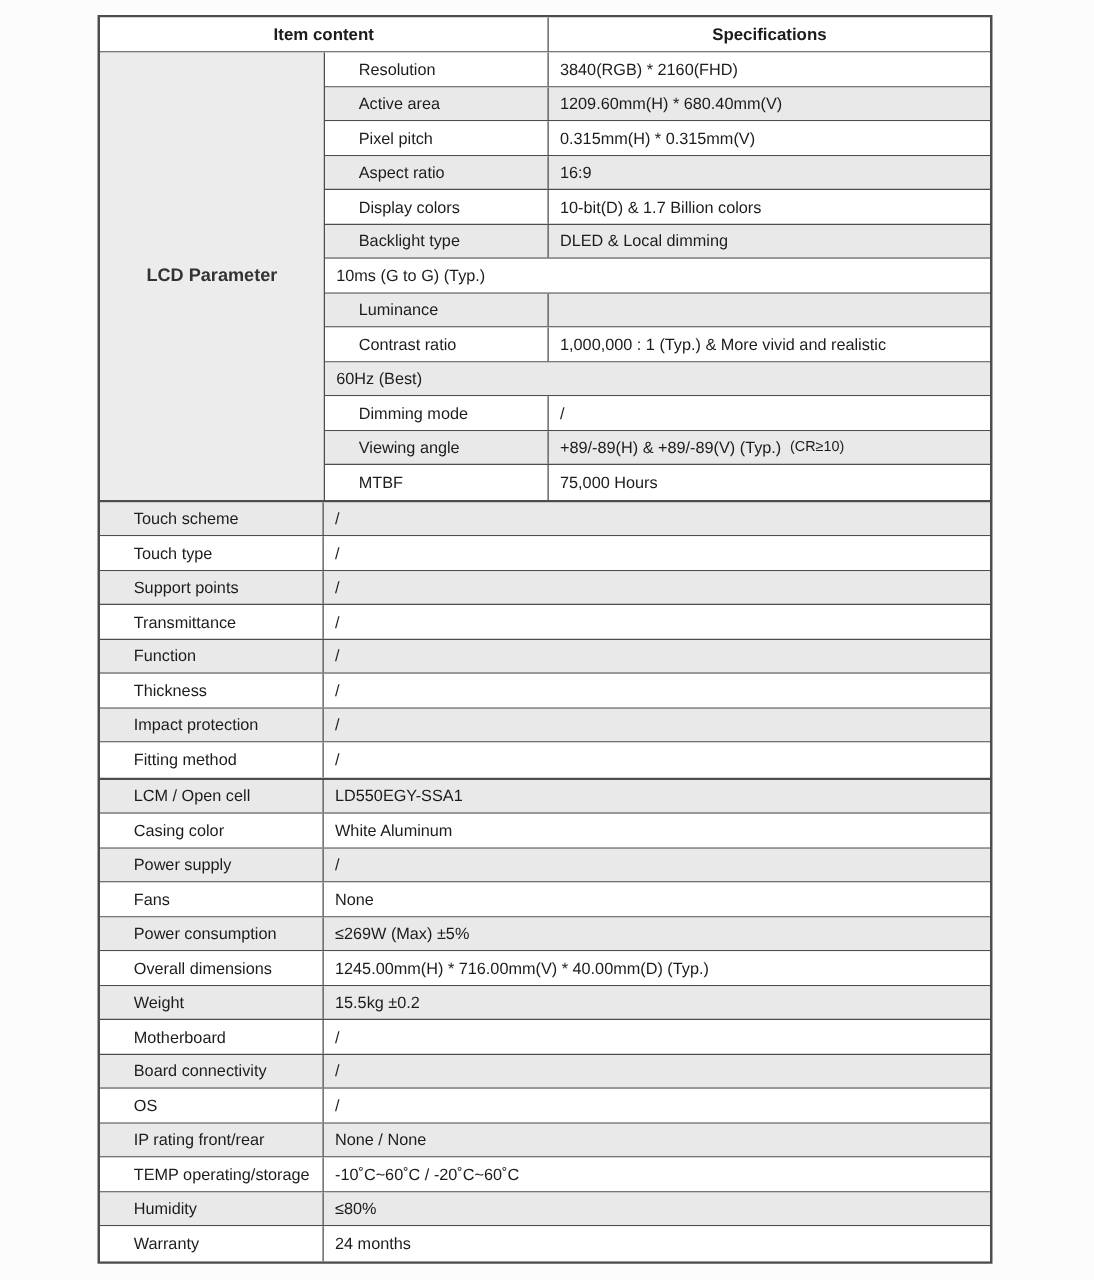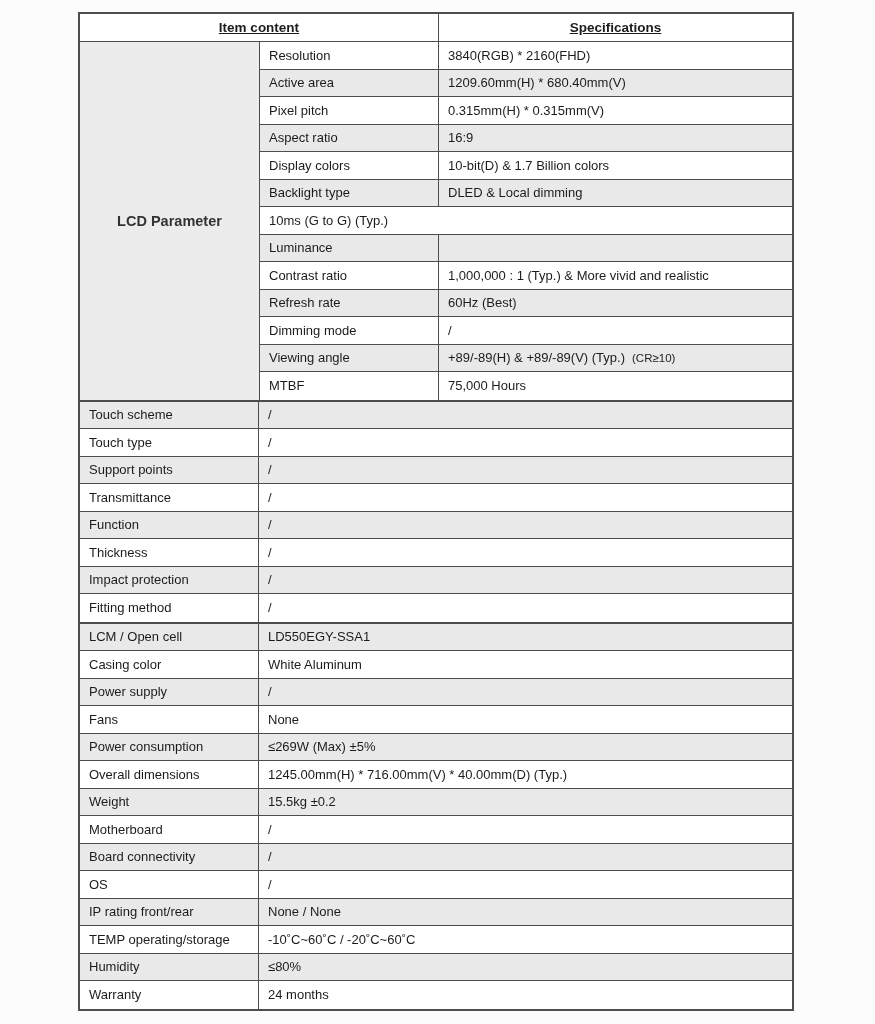--- a/index.html
+++ b/index.html
@@ -31,21 +31,20 @@
     border-bottom: 1px solid #4d4d4d;
     font-weight: bold;
     font-size: 13.5px;
     background: #ffffff;
   }
   .hcell {
     display: flex;
     align-items: center;
     justify-content: center;
     box-sizing: border-box;
-    text-decoration: underline;
   }
   .hcell-left {
     width: 359px;
     border-right: 1px solid #4d4d4d;
   }
   .hcell-right { flex: 1; }
 
   .section {
     display: flex;
     border-bottom: 2px solid #4d4d4d;
@@ -79,21 +78,21 @@
     box-sizing: border-box;
     border-bottom: 1px solid #4d4d4d;
     background: #ffffff;
   }
   .row:last-child { border-bottom: none; }
   .row.alt { background: #e9e9e9; }
 
   .row .label {
     width: 179px;
     box-sizing: border-box;
-    padding-left: 9px;
+    padding-left: 27px;
     border-right: 1px solid #4d4d4d;
     display: flex;
     align-items: center;
   }
   .row .value {
     flex: 1;
     box-sizing: border-box;
     padding-left: 9px;
     display: flex;
     align-items: center;
@@ -162,21 +161,20 @@
             <div class="row alt">
               <div class="label">Luminance</div>
             </div>
             <div class="row">
               <div class="label">Contrast ratio</div>
               <div class="value">
                 <span class="value-text">1,000,000 : 1 (Typ.) &amp; More vivid and realistic</span>
               </div>
             </div>
             <div class="row alt">
-              <div class="label">Refresh rate</div>
               <div class="value">
                 <span class="value-text">60Hz (Best)</span>
               </div>
             </div>
             <div class="row">
               <div class="label">Dimming mode</div>
               <div class="value">
                 <span class="value-text">/</span>
               </div>
             </div>

